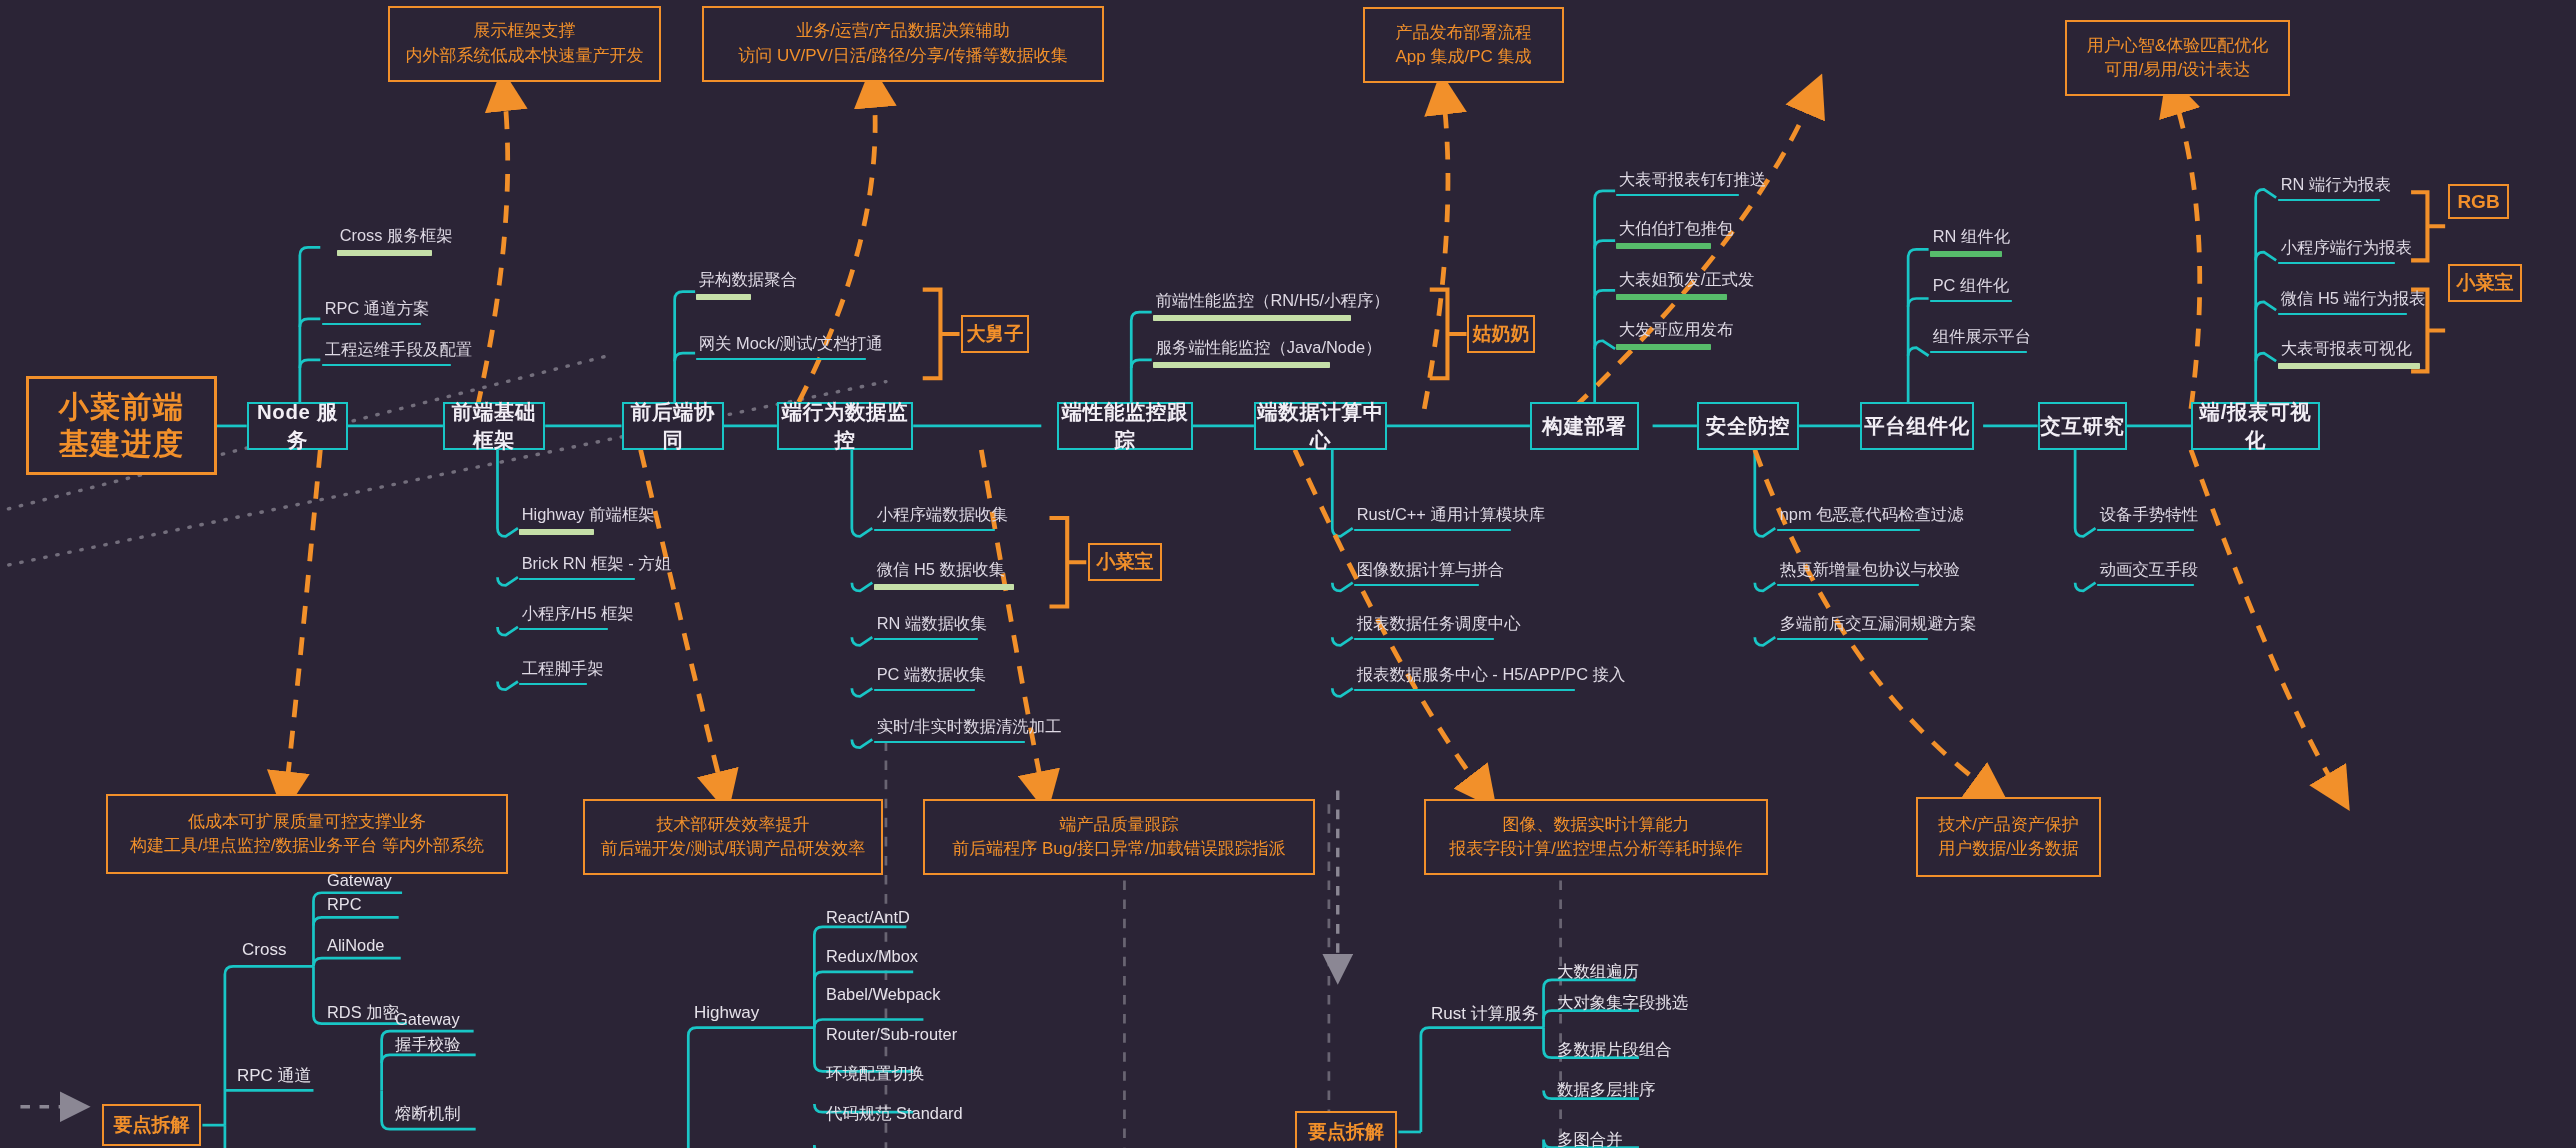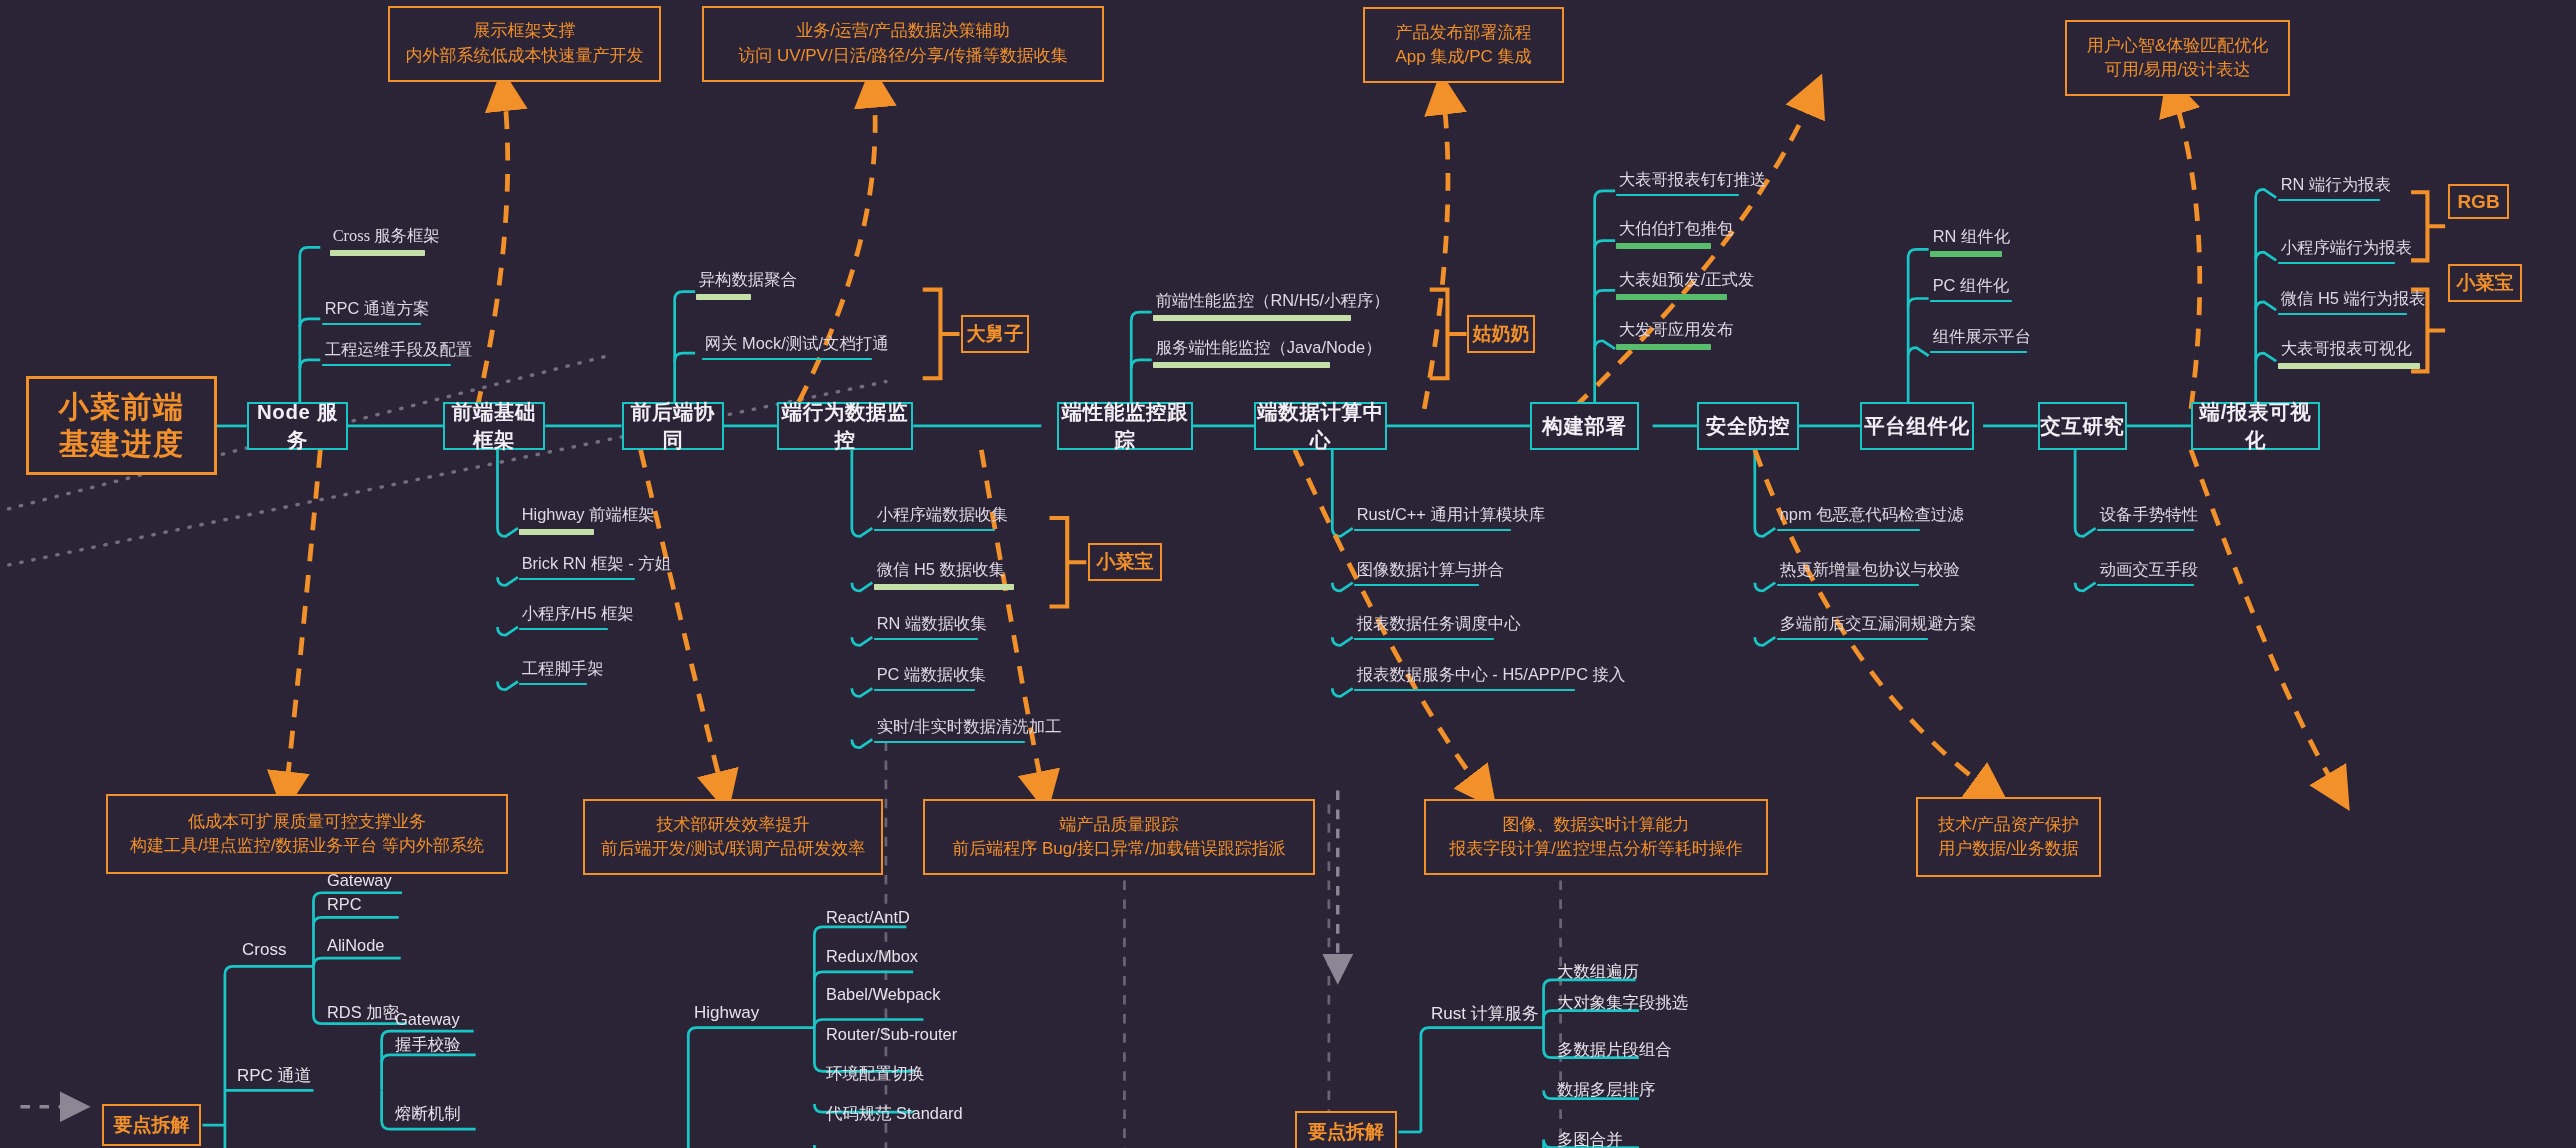--- a/index.html
+++ b/index.html
@@ -240,38 +240,38 @@
   <div class="tagbox" style="left:2448px;top:264px;width:74px;height:38px;">
       <span>小菜宝</span>
     </div>
   <div class="tagbox" style="left:102px;top:1104px;width:99px;height:42px;">
       <span>要点拆解</span>
     </div>
   <div class="tagbox" style="left:1295px;top:1111px;width:102px;height:42px;">
       <span>要点拆解</span>
     </div>
 
-  <div class="leaf" style="left:330px;top:225px;font-family:Liberation Serif, serif;">
+  <div class="leaf" style="left:337px;top:225px;">
     <span class="lbl">Cross 服务框架</span>
     <span class="bar pale" style="width:95px;"></span>
     </div>
   <div class="leaf" style="left:322px;top:298px;">
     <span class="lbl">RPC 通道方案</span>
     <span class="bar teal" style="width:99px;"></span>
     </div>
   <div class="leaf" style="left:322px;top:339px;">
     <span class="lbl">工程运维手段及配置</span>
     <span class="bar teal" style="width:129px;"></span>
     </div>
 
   <div class="leaf" style="left:696px;top:269px;">
     <span class="lbl">异构数据聚合</span>
     <span class="bar pale" style="width:55px;"></span>
     </div>
-  <div class="leaf" style="left:696px;top:333px;margin-left:6px;">
+  <div class="leaf" style="left:696px;top:333px;">
     <span class="lbl">网关 Mock/测试/文档打通</span>
     <span class="bar teal" style="width:170px;"></span>
     </div>
 
   <div class="leaf" style="left:1153px;top:290px;">
     <span class="lbl">前端性能监控（RN/H5/小程序）</span>
     <span class="bar pale" style="width:198px;"></span>
     </div>
   <div class="leaf" style="left:1153px;top:337px;">
     <span class="lbl">服务端性能监控（Java/Node）</span>

